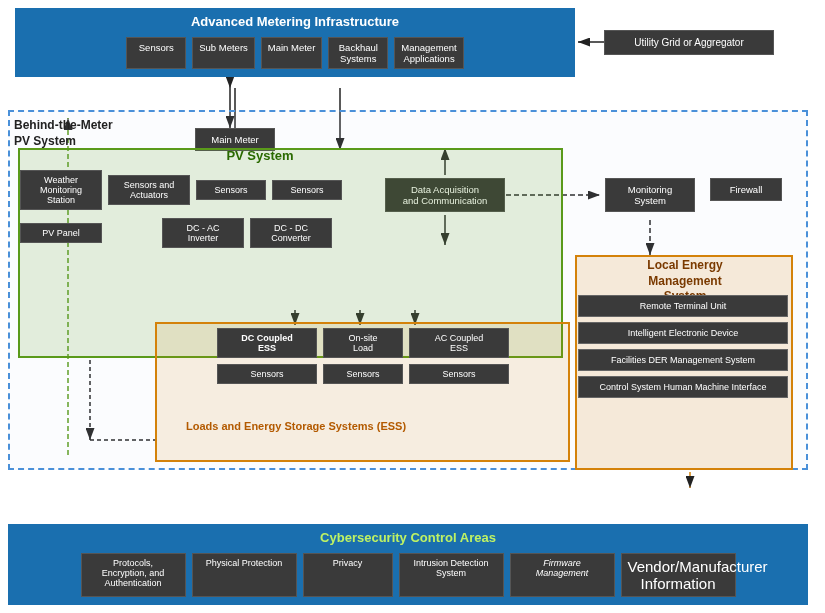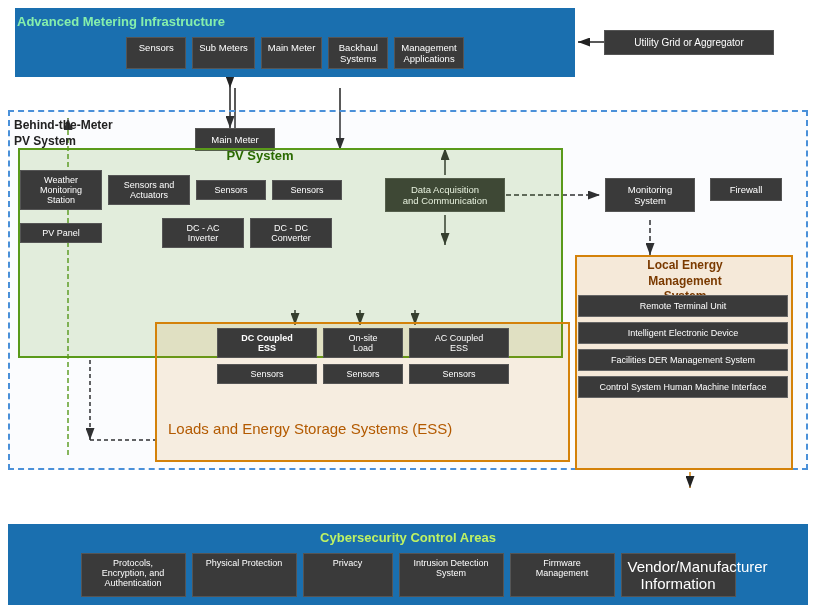--- a/index.html
+++ b/index.html
@@ -25,23 +25,24 @@
       top: 8px;
       left: 15px;
       width: 560px;
       border: 2px solid #1a6faf;
       background: #1a6faf;
       padding: 0;
     }
 
     .ami-title {
       background: #1a6faf;
-      color: #86efac;
+      color: #ffffff;
       font-weight: bold;
       font-size: 13px;
+      text-align: center;
       padding: 4px 0;
     }
 
     .ami-boxes {
       background: #1a6faf;
       display: flex;
       gap: 6px;
       padding: 4px 6px 6px 6px;
       justify-content: center;
     }
@@ -176,23 +177,23 @@
       left: 155px;
       width: 415px;
       height: 140px;
       border: 2px solid #d4820a;
       background: rgba(212, 130, 10, 0.12);
     }
 
     .ess-title {
       position: absolute;
       top: 420px;
-      left: 168px;
-      font-weight: normal;
-      font-size: 15px;
+      left: 186px;
+      font-weight: bold;
+      font-size: 11px;
       color: #b35a00;
     }
 
     
     .lems-section {
       position: absolute;
       top: 255px;
       left: 575px;
       width: 218px;
       height: 215px;
@@ -461,18 +462,18 @@
     </div>
   </div>
 
   <div class="cyber-section">
     <div class="cyber-title">Cybersecurity Control Areas</div>
     <div class="cyber-boxes">
       <div class="dark-box" style="width:105px;font-size:9px;">Protocols,<br>Encryption, and<br>Authentication</div>
       <div class="dark-box" style="width:105px;font-size:9px;">Physical Protection</div>
       <div class="dark-box" style="width:90px;font-size:9px;">Privacy</div>
       <div class="dark-box" style="width:105px;font-size:9px;">Intrusion Detection<br>System</div>
-      <div class="dark-box" style="width:105px;font-size:9px;">Firmware<br>Management</div>
+      <div class="dark-box" style="width:105px;font-size:9px;font-style:italic;">Firmware<br>Management</div>
       <div class="dark-box" style="width:115px;font-size:15px;">Vendor/Manufacturer<br>Information</div>
     </div>
   </div>
 
 </div>
 
 </body></html>

